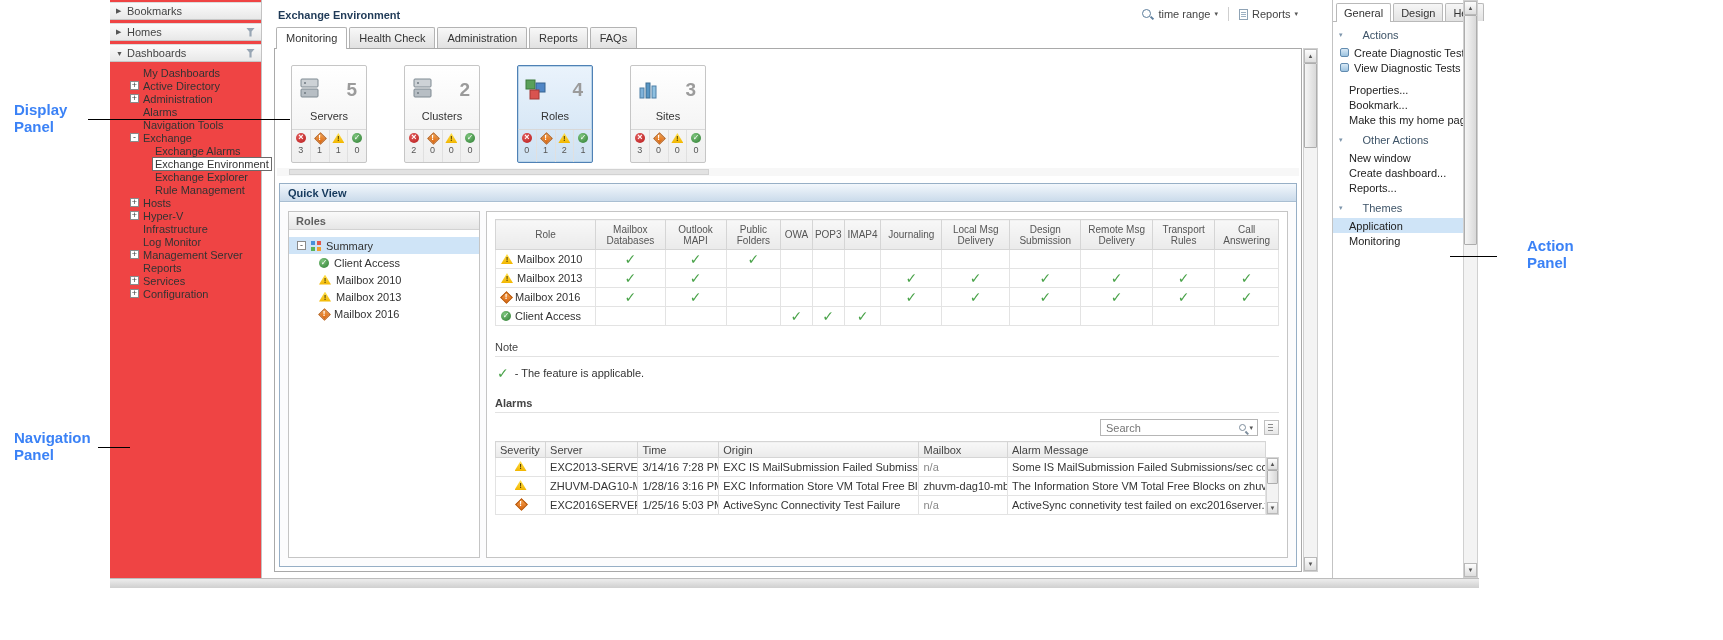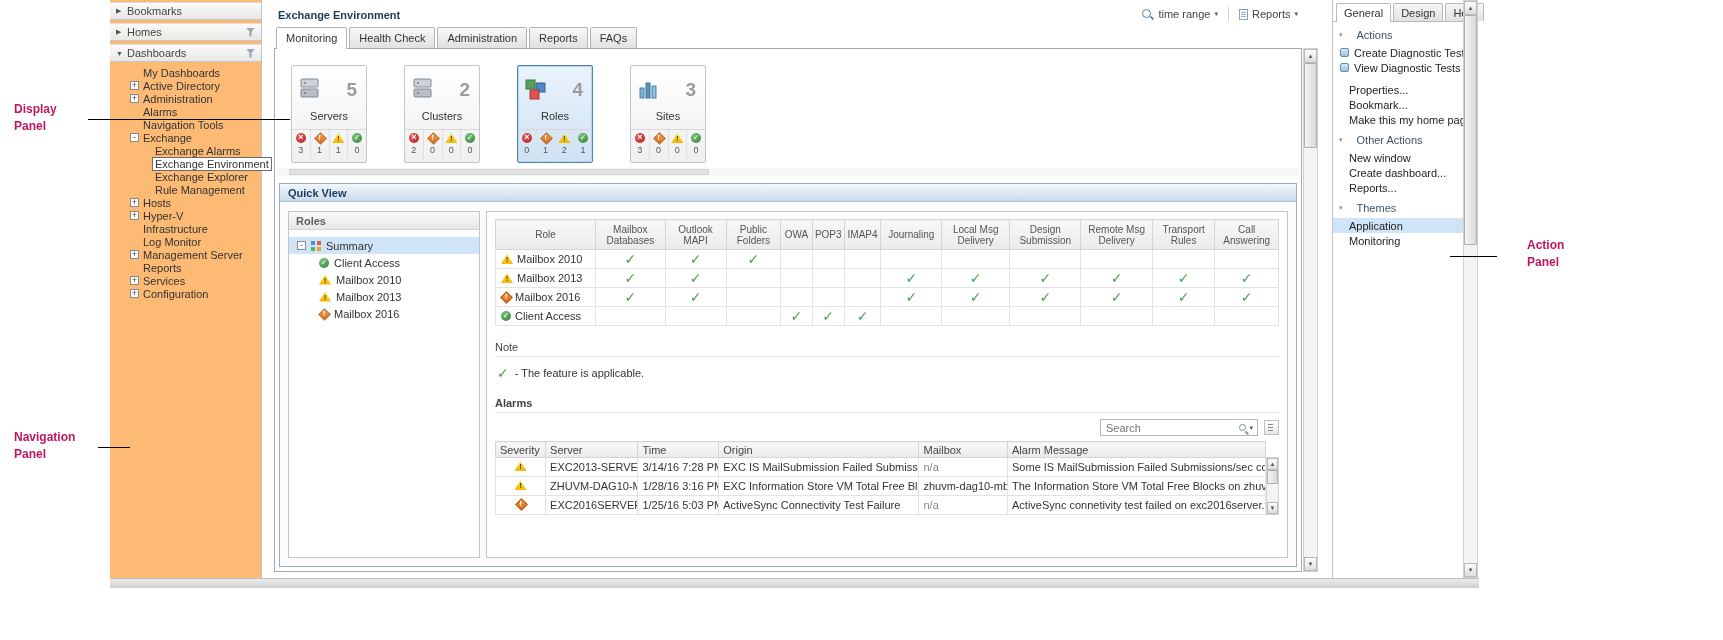--- a/index.html
+++ b/index.html
@@ -1,36 +1,36 @@
 <!DOCTYPE html>
 <html><head>
 <meta charset="utf-8">
 <style>
   * { box-sizing:border-box; margin:0; padding:0; }
   html,body { background:#fff; }
   body { width:1723px; height:640px; position:relative; overflow:hidden;
          font-family:"Liberation Sans","DejaVu Sans",sans-serif; font-size:11px; color:#333; }
 
   
-  .ann { position:absolute; font-size:12px; font-weight:bold; color:#be185d; white-space:pre-line; line-height:17px; z-index:50; }
+  .ann { position:absolute; font-size:15px; font-weight:bold; color:#3b82f6; white-space:pre-line; line-height:17px; z-index:50; }
   .ann-display { left:14px; top:101px; }
   .ann-nav { left:14px; top:429px; }
   .ann-action { left:1527px; top:237px; }
   .ann-line { position:absolute; height:1px; background:#000; z-index:50; }
   .line-display { left:88px; top:119px; width:202px; }
   .line-nav { left:98px; top:447px; width:32px; }
   .line-action { left:1450px; top:256px; width:47px; }
 
   
   .app { position:absolute; left:110px; top:0; width:1369px; height:588px; background:#fff; }
   .bottom-strip { position:absolute; left:0; top:578px; width:1369px; height:10px;
                   background:linear-gradient(#ededed,#cfcfcf); border-top:1px solid #bdbdbd; }
 
   
-  .nav { position:absolute; left:0; top:0; width:152px; height:578px; border-right:1px solid #c3c3c3; background:#fdba74; padding-top:2px; }
+  .nav { position:absolute; left:0; top:0; width:152px; height:578px; border-right:1px solid #c3c3c3; background:#ef4444; padding-top:2px; }
   .nav-sec { height:18px; margin-bottom:3px; border-top:1px solid #dcdcdc; border-bottom:1px solid #c6c6c6;
              background:linear-gradient(#fbfbfb,#e8e8e8); display:flex; align-items:center; padding:0 6px; color:#444; }
   .sec-arrow { font-size:7px; color:#555; width:11px; }
   .sec-label { flex:1; }
   .filter-ic { width:9px; height:9px; clip-path:polygon(0 0,100% 0,62% 45%,62% 100%,38% 100%,38% 45%); background:#98a6b4; display:none; }
   .nav-sec.has-filter .filter-ic { display:block; }
   .nav-tree { margin-top:4px; }
   .titem { height:13px; display:flex; align-items:center; padding-left:20px; white-space:nowrap; }
   .titem .exp { width:9px; height:9px; border:1px solid #8a8a8a; background:#fff; font-size:9px; line-height:7px; text-align:center; color:#444; margin-right:4px; flex:0 0 9px; }
   .titem .exp:empty { border-color:transparent; background:transparent; }
@@ -158,21 +158,21 @@
   .mini-vscroll { position:absolute; right:0; top:16px; bottom:0; width:13px; border:1px solid #d5d5d5; background:#f3f3f3; display:flex; flex-direction:column; }
   .mini-vscroll .sb-btn { height:12px; flex:0 0 12px; }
   .mini-vscroll .sb-thumb { top:0; height:14px; }
 
   
   .action { position:absolute; left:1222px; top:0; width:131px; height:578px; border-left:1px solid #c3c3c3; background:#fff; }
   .ap-tabs { display:flex; padding:3px 0 0 3px; border-bottom:1px solid #b9b9b9; height:22px; }
   .ap-tab { padding:3px 7px 0; border:1px solid #b9b9b9; border-bottom:none; margin-right:2px;
             background:linear-gradient(#f6f6f6,#e2e2e2); border-radius:2px 2px 0 0; }
   .ap-tab.active { background:#fff; margin-bottom:-1px; z-index:2; }
-  .ap-sec-hdr { display:flex; align-items:center; gap:14px; padding:7px 6px 4px; color:#3e5468; }
+  .ap-sec-hdr { display:flex; align-items:center; gap:20px; padding:7px 6px 4px; color:#3e5468; }
   .sec-tri { font-size:7px; color:#7d95ac; }
   .ap-item { padding:0 6px 0 16px; color:#222; display:flex; align-items:center; gap:5px; height:15px; white-space:nowrap; }
   .ap-item.gap { margin-top:7px; }
   .ap-item.selected { background:#cfe4f7; }
   .diag-ic { display:none; width:9px; height:9px; border:1px solid #628cb0; background:linear-gradient(#d8e9f6,#9cc3e0); border-radius:2px; flex:0 0 9px; }
   .ap-item.has-ic { padding-left:7px; }
   .ap-item.has-ic .diag-ic { display:inline-block; }
 </style>
 </head>
 <body>

